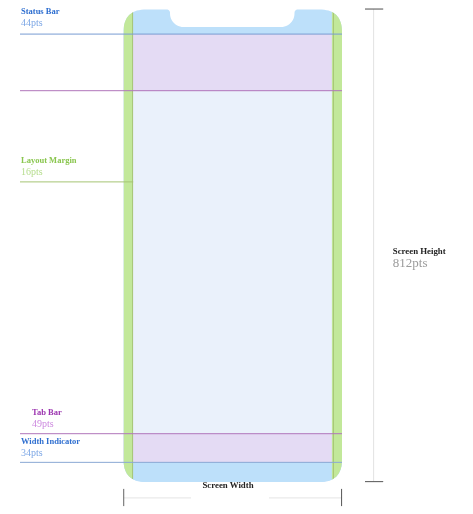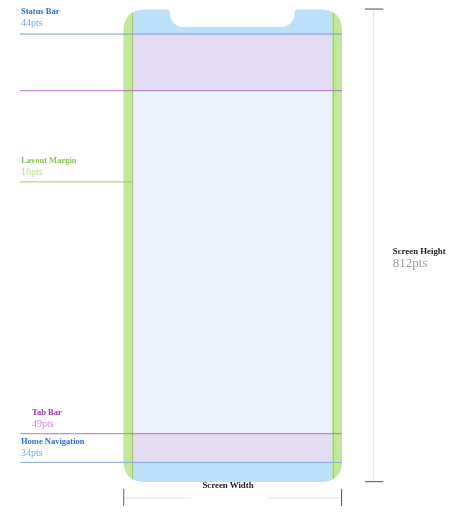--- a/index.html
+++ b/index.html
@@ -64,21 +64,21 @@
     <span class="t">Layout Margin</span>
     <span class="s" style="color:#b6dd8e">16pts</span>
   </div>
 
   <div class="lbl" style="left:32px;top:407px;color:#9c35b0">
     <span class="t">Tab Bar</span>
     <span class="s" style="color:#cd8adf">49pts</span>
   </div>
 
   <div class="lbl" style="left:21px;top:436px;color:#2f6fd0">
-    <span class="t">Home Navigation</span>
+    <span class="t">Width Indicator</span>
     <span class="s" style="color:#7ea8e6">34pts</span>
   </div>
 
   <div class="lbl neutral" style="left:392.8px;top:246px;color:#222222">
     <span class="t">Screen Height</span>
     <span class="s" style="color:#9b9b9b">812pts</span>
   </div>
 
   <div class="lbl neutral" style="left:148px;width:160px;top:480px;text-align:center;color:#222222">
     <span class="t">Screen Width</span>

